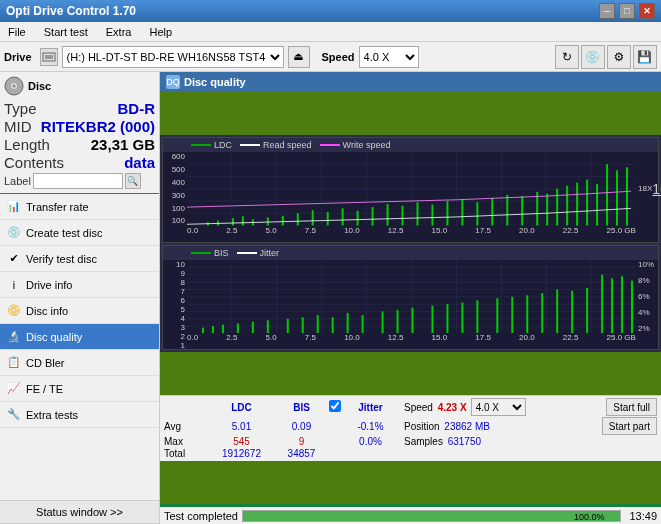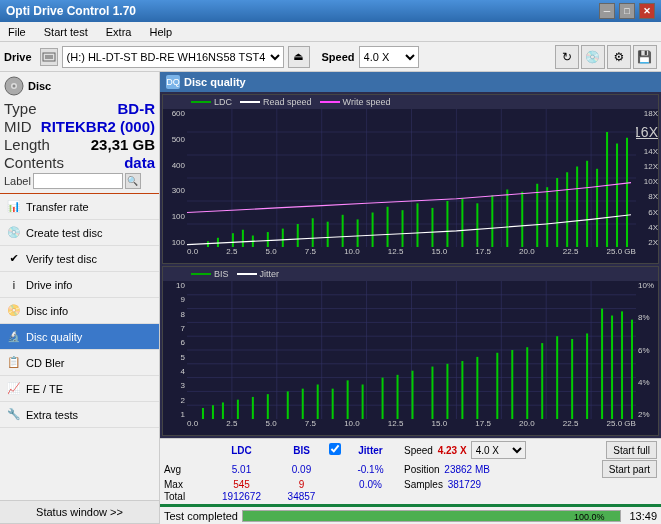--- a/index.html
+++ b/index.html
@@ -44,21 +44,21 @@
     .disc-label-btn { width: 16px; height: 16px; background: #e0e0e0; border: 1px solid #aaa; cursor: pointer; font-size: 9px; display: flex; align-items: center; justify-content: center; }
 
     
     .nav-items { flex: 1; }
     .nav-item { height: 26px; display: flex; align-items: center; padding: 0 6px; cursor: pointer; font-size: 11px; border-bottom: 1px solid #ddd; gap: 4px; }
     .nav-item.active { background: #3a78c9; color: white; }
     .nav-item-icon { width: 16px; height: 16px; display: flex; align-items: center; justify-content: center; }
     .status-bar-btn { height: 24px; display: flex; align-items: center; justify-content: center; background: #e8e8e8; border-top: 1px solid #ccc; border-bottom: 1px solid #ccc; cursor: pointer; font-size: 11px; }
 
     
-    .content { flex: 1; background: #4d7c0f; display: flex; flex-direction: column; }
+    .content { flex: 1; background: #4d7c0f; display: flex; flex-direction: column; gap: 43px; }
 
     
     .dq-header { background: #3a6ea8; height: 20px; display: flex; align-items: center; padding: 0 6px; gap: 4px; }
     .dq-icon { width: 14px; height: 14px; background: #7ab3e8; border-radius: 2px; display: flex; align-items: center; justify-content: center; color: white; font-size: 9px; }
     .dq-title { color: white; font-weight: bold; font-size: 11px; }
 
     
     .charts-container { flex: 1; background: #2b2b4a; display: flex; flex-direction: column; padding: 2px; gap: 2px; }
     .legend-item { display: flex; align-items: center; gap: 3px; font-size: 9px; color: #ccc; }
     .legend-color { width: 20px; height: 2px; }
@@ -229,21 +229,21 @@
 
           <div style="position:absolute;left:0;top:0;bottom:14px;width:24px;display:flex;flex-direction:column;justify-content:space-between;align-items:flex-end;padding-right:2px;">
             <span style="font-size:8px;color:#ccc;">600</span>
             <span style="font-size:8px;color:#ccc;">500</span>
             <span style="font-size:8px;color:#ccc;">400</span>
             <span style="font-size:8px;color:#ccc;">300</span>
             <span style="font-size:8px;color:#ccc;">100</span>
             <span style="font-size:8px;color:#ccc;">100</span>
           </div>
 
-          <div style="position:absolute;right:0;top:0;bottom:14px;width:22px;display:flex;flex-direction:column;justify-content:space-between;align-items:flex-end;padding-left:2px;">
+          <div style="position:absolute;right:0;top:0;bottom:14px;width:22px;display:flex;justify-content:space-between;align-items:center;padding-left:2px;">
             <span style="font-size:8px;color:#ccc;">18X</span>
             <span style="font-size:14px;color:#ccc;text-decoration:underline;">16X</span>
             <span style="font-size:8px;color:#ccc;">14X</span>
             <span style="font-size:8px;color:#ccc;">12X</span>
             <span style="font-size:8px;color:#ccc;">10X</span>
             <span style="font-size:8px;color:#ccc;">8X</span>
             <span style="font-size:8px;color:#ccc;">6X</span>
             <span style="font-size:8px;color:#ccc;">4X</span>
             <span style="font-size:8px;color:#ccc;">2X</span>
           </div>
@@ -469,21 +469,21 @@
       </div>
 
       <div style="display:flex;align-items:center;">
         <div style="width:45px;font-size:10px;">Max</div>
         <div style="width:65px;text-align:center;font-size:10px;color:#cc0000;">545</div>
         <div style="width:55px;text-align:center;font-size:10px;color:#cc0000;">9</div>
         <div style="width:14px;"></div>
         <div style="width:55px;text-align:center;font-size:10px;color:#0000cc;">0.0%</div>
         <div style="margin-left:6px;font-size:10px;">
           <span>Samples</span>
-          <span style="color:#0000cc;margin-left:2px;">381729</span>
+          <span style="color:#0000cc;margin-left:2px;">631750</span>
         </div>
       </div>
 
       <div style="display:flex;align-items:center;">
         <div style="width:45px;font-size:10px;">Total</div>
         <div style="width:65px;text-align:center;font-size:10px;color:#0000cc;">1912672</div>
         <div style="width:55px;text-align:center;font-size:10px;color:#0000cc;">34857</div>
       </div>
     </div>
 

